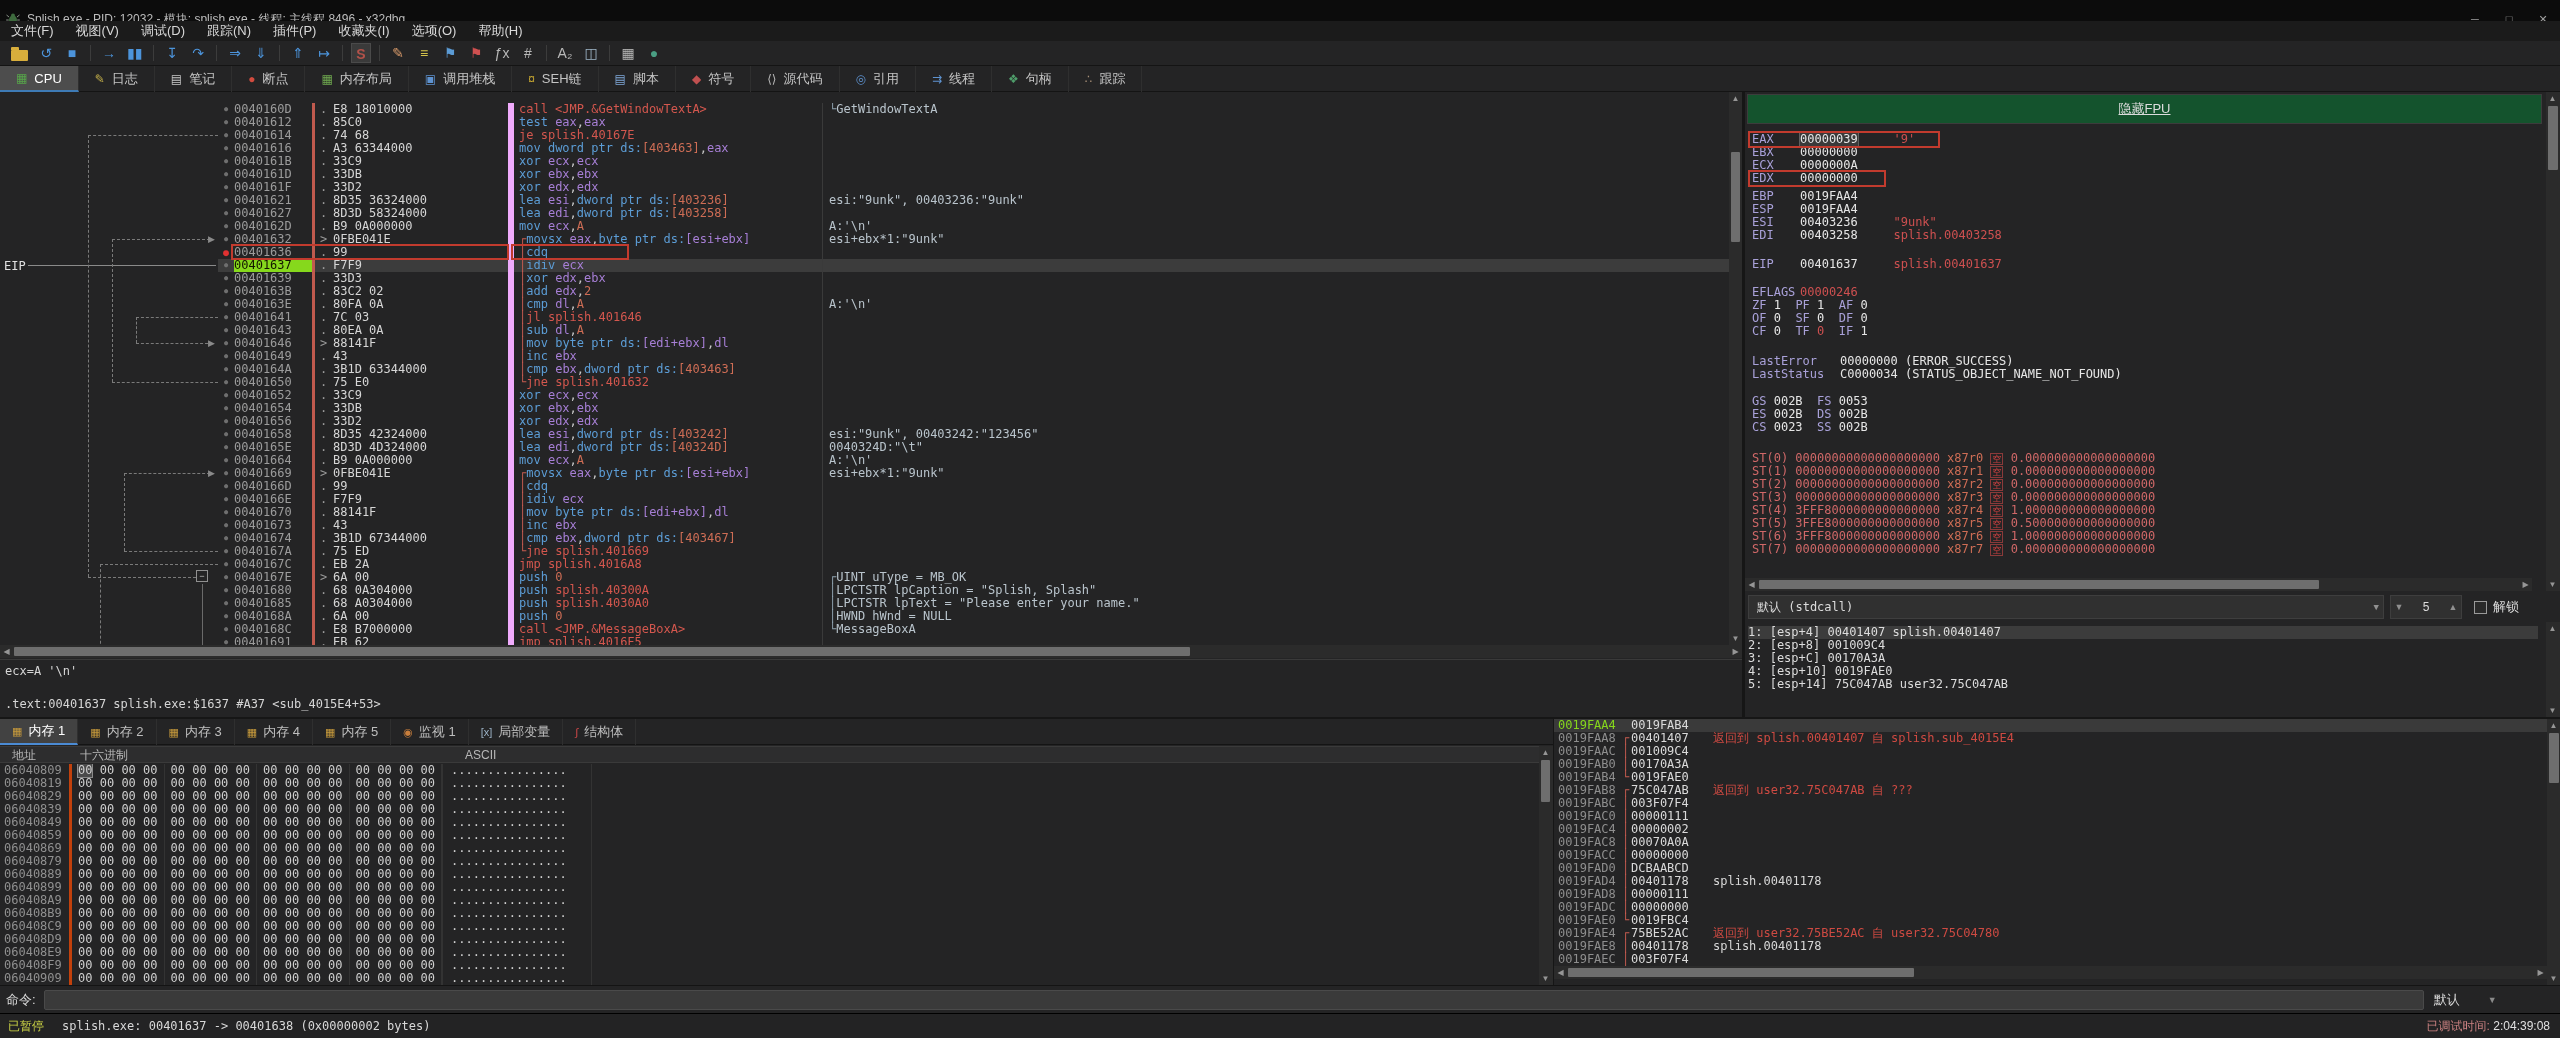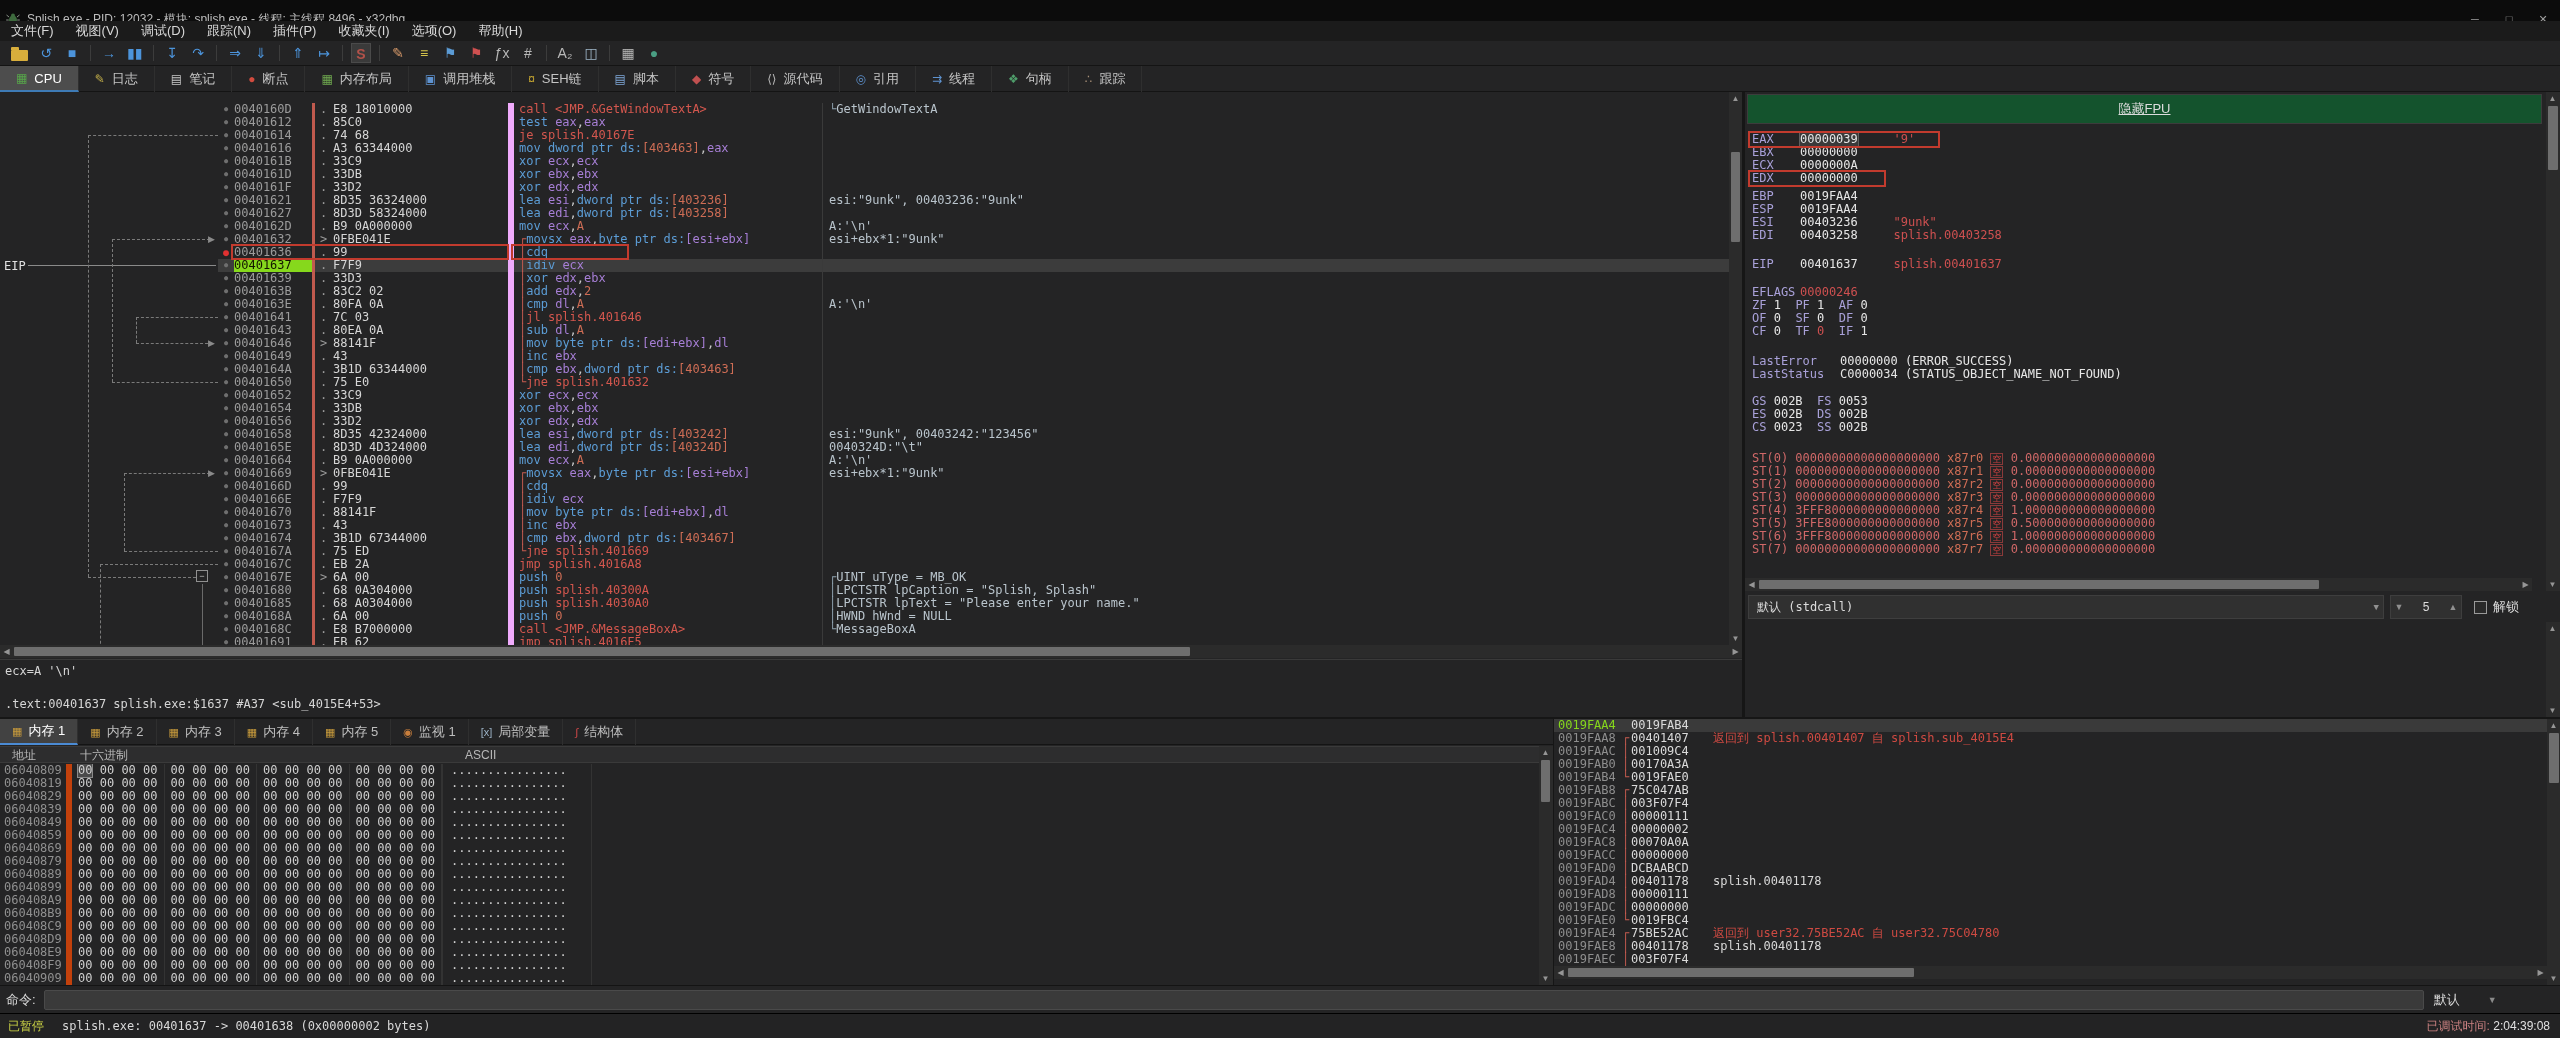--- a/index.html
+++ b/index.html
@@ -109,21 +109,21 @@
   #dump { position:absolute; left:0; top:719px; width:1553px; height:266px; background:#242425; }
   #dump-tabs { position:absolute; left:0; top:0; width:1553px; height:26px; background:#242425; border-bottom:1px solid #141414; display:flex; }
   .dtab { display:flex; align-items:center; padding:0 12px; font-size:13px; color:#BEBEBE; border-right:1px solid #2F2F2F; height:26px; }
   .dtab .ticon { margin-right:6px; font-size:11px; }
   .dtab.active { background:#424242; color:#FFFFFF; border-bottom:2px solid #4B8BD4; }
   #dump-hdr { position:absolute; left:0; top:27px; width:1539px; height:17px; background:#2D2D2E;
               border-top:1px solid #3A3A3A; border-bottom:1px solid #3A3A3A; font-size:12px; color:#B8B8B8; }
   #dump-hdr span { position:absolute; top:1px; line-height:15px; }
   #dump-rows { position:absolute; left:0; top:45px; width:1539px; height:221px; overflow:hidden; }
   .durow { display:flex; height:13px; line-height:13px; font-family:"DejaVu Sans Mono",monospace; font-size:12px; white-space:pre; }
-  .du-addr { width:72px; padding-left:4px; color:#909090; border-right:6px solid #c2410c; }
+  .du-addr { width:72px; padding-left:4px; color:#909090; border-right:3px solid #c2410c; }
   .du-grp { padding:0 6px; color:#CFCFCF; border-right:1px solid #333; }
   .du-ascii { padding-left:8px; color:#CFCFCF; border-left:1px solid #333; border-right:1px solid #333; width:150px; }
   .selbyte { background:#4A4A4A; outline:1px solid #8A8A8A; }
   #dump-vscroll { position:absolute; left:1539px; top:27px; width:14px; height:239px; background:#2B2B2B; }
 
   #stack { position:absolute; left:1553px; top:719px; width:1007px; height:266px; background:#242425; border-left:1px solid #161616; }
   #stack-rows { position:absolute; left:0; top:0; width:993px; height:247px; overflow:hidden; }
   .srow { display:flex; height:13px; line-height:13px; font-family:"DejaVu Sans Mono",monospace; font-size:12px; white-space:pre; }
   .srow.sel { background:#3A3A3A; }
   .s-addr { width:68px; padding-left:4px; color:#8E8E8E; }
@@ -427,20 +427,27 @@
     <div id="args-spinner">
       <span class="sd">▼</span>
       <span class="sv">5</span>
       <span class="sd">▲</span>
     </div>
     <div id="args-unlock">
       <span class="cb"></span>
       <span>解锁</span>
     </div>
   </div>
+  <div id="args-rows">
+      <div class="arow sel">1: [esp+4] 00401407 splish.00401407</div>
+      <div class="arow">2: [esp+8] 001009C4</div>
+      <div class="arow">3: [esp+C] 00170A3A</div>
+      <div class="arow">4: [esp+10] 0019FAE0</div>
+      <div class="arow">5: [esp+14] 75C047AB user32.75C047AB</div>
+    </div>
   <div id="args-vscroll">
     <span class="sbtn" style="left:0; top:0;">▲</span>
     <span class="sbtn" style="left:0; bottom:0;">▼</span>
   </div>
 
   <div id="bottom-sep"></div>
 
   <div id="dump">
     <div id="dump-tabs">
         <div class="dtab active">
@@ -507,21 +514,21 @@
     </div>
   </div>
 
   <div id="stack">
     <div id="stack-rows">
         <div class="srow sel"><span class="s-addr esp">0019FAA4</span><span class="s-br"></span><span class="s-val">0019FAB4</span><span class="s-com"></span></div>
         <div class="srow"><span class="s-addr">0019FAA8</span><span class="s-br">┌</span><span class="s-val">00401407</span><span class="s-com red">返回到 splish.00401407 自 splish.sub_4015E4</span></div>
         <div class="srow"><span class="s-addr">0019FAAC</span><span class="s-br">│</span><span class="s-val">001009C4</span><span class="s-com"></span></div>
         <div class="srow"><span class="s-addr">0019FAB0</span><span class="s-br">│</span><span class="s-val">00170A3A</span><span class="s-com"></span></div>
         <div class="srow"><span class="s-addr">0019FAB4</span><span class="s-br">└</span><span class="s-val">0019FAE0</span><span class="s-com"></span></div>
-        <div class="srow"><span class="s-addr">0019FAB8</span><span class="s-br">┌</span><span class="s-val">75C047AB</span></div>
+        <div class="srow"><span class="s-addr">0019FAB8</span><span class="s-br">┌</span><span class="s-val">75C047AB</span><span class="s-com red">返回到 user32.75C047AB 自 ???</span></div>
         <div class="srow"><span class="s-addr">0019FABC</span><span class="s-br">│</span><span class="s-val">003F07F4</span><span class="s-com"></span></div>
         <div class="srow"><span class="s-addr">0019FAC0</span><span class="s-br">│</span><span class="s-val">00000111</span><span class="s-com"></span></div>
         <div class="srow"><span class="s-addr">0019FAC4</span><span class="s-br">│</span><span class="s-val">00000002</span><span class="s-com"></span></div>
         <div class="srow"><span class="s-addr">0019FAC8</span><span class="s-br">│</span><span class="s-val">00070A0A</span><span class="s-com"></span></div>
         <div class="srow"><span class="s-addr">0019FACC</span><span class="s-br">│</span><span class="s-val">00000000</span><span class="s-com"></span></div>
         <div class="srow"><span class="s-addr">0019FAD0</span><span class="s-br">│</span><span class="s-val">DCBAABCD</span><span class="s-com"></span></div>
         <div class="srow"><span class="s-addr">0019FAD4</span><span class="s-br">│</span><span class="s-val">00401178</span><span class="s-com">splish.00401178</span></div>
         <div class="srow"><span class="s-addr">0019FAD8</span><span class="s-br">│</span><span class="s-val">00000111</span><span class="s-com"></span></div>
         <div class="srow"><span class="s-addr">0019FADC</span><span class="s-br">│</span><span class="s-val">00000000</span><span class="s-com"></span></div>
         <div class="srow"><span class="s-addr">0019FAE0</span><span class="s-br">└</span><span class="s-val">0019FBC4</span><span class="s-com"></span></div>

